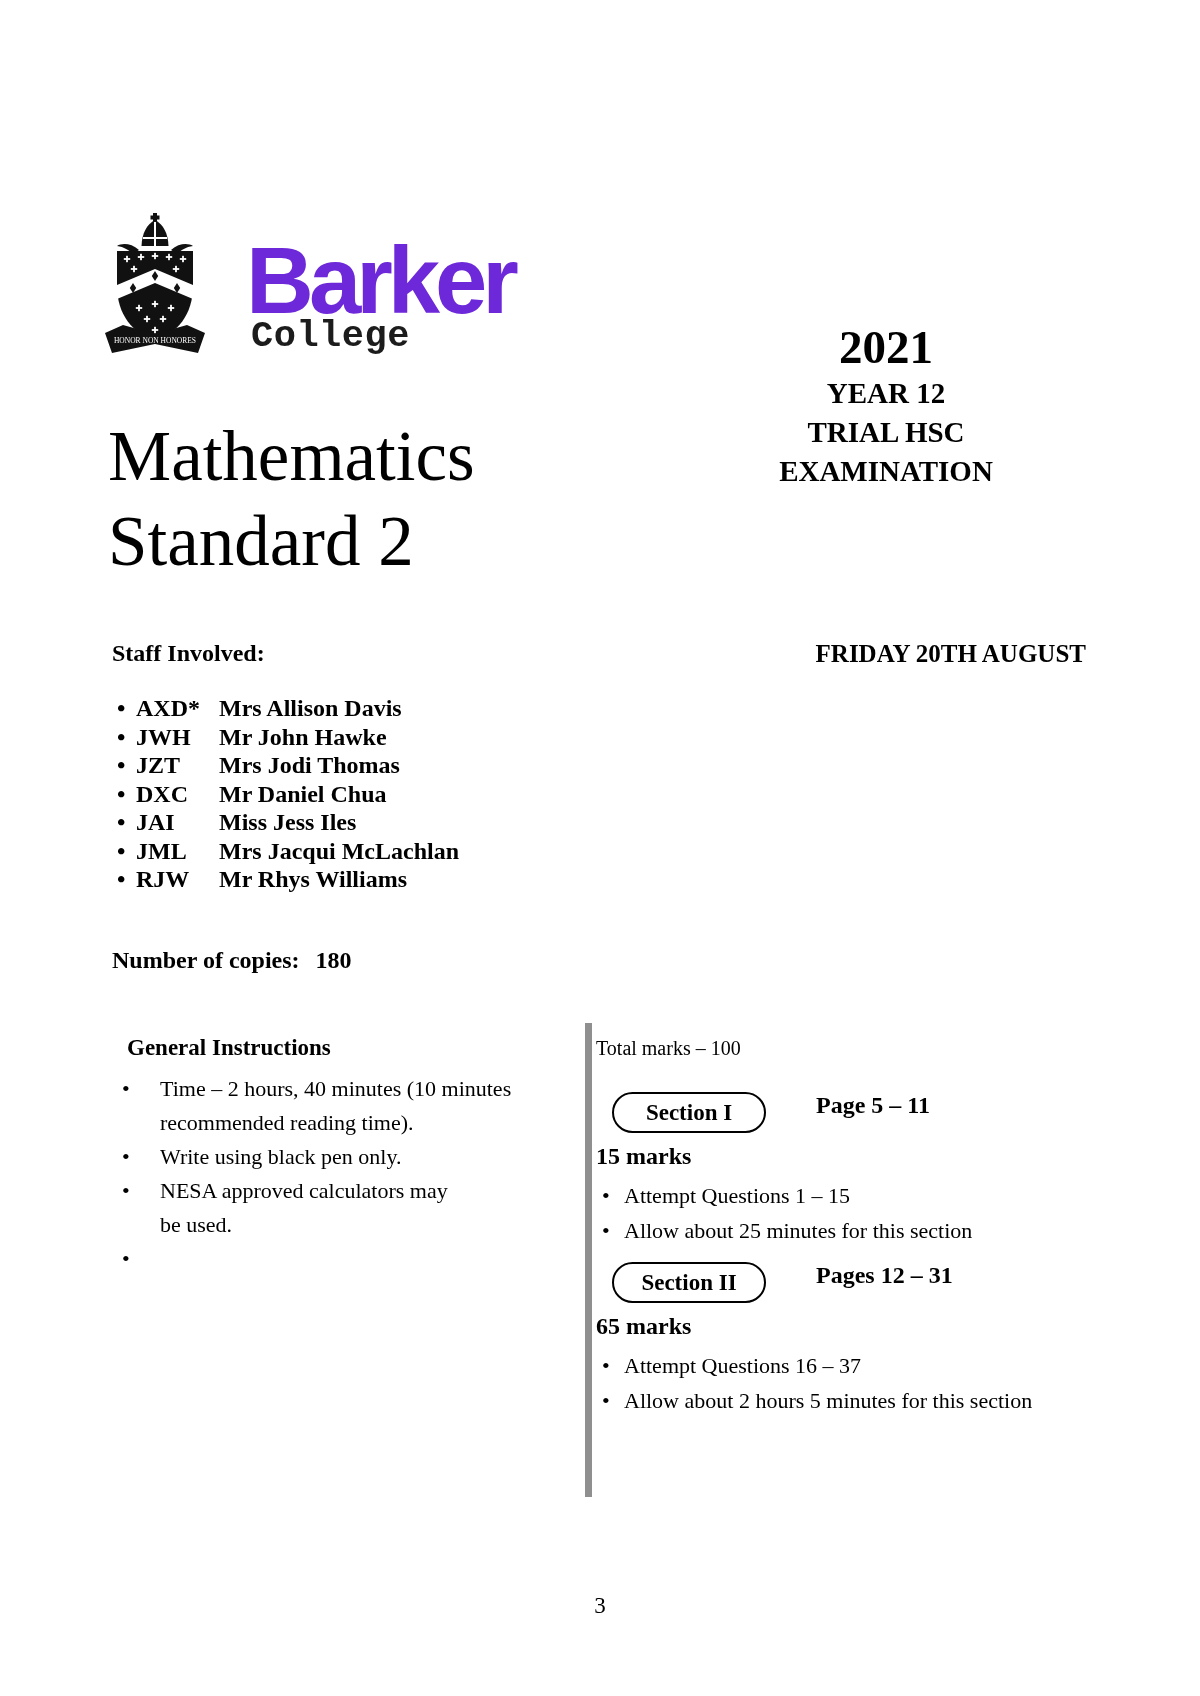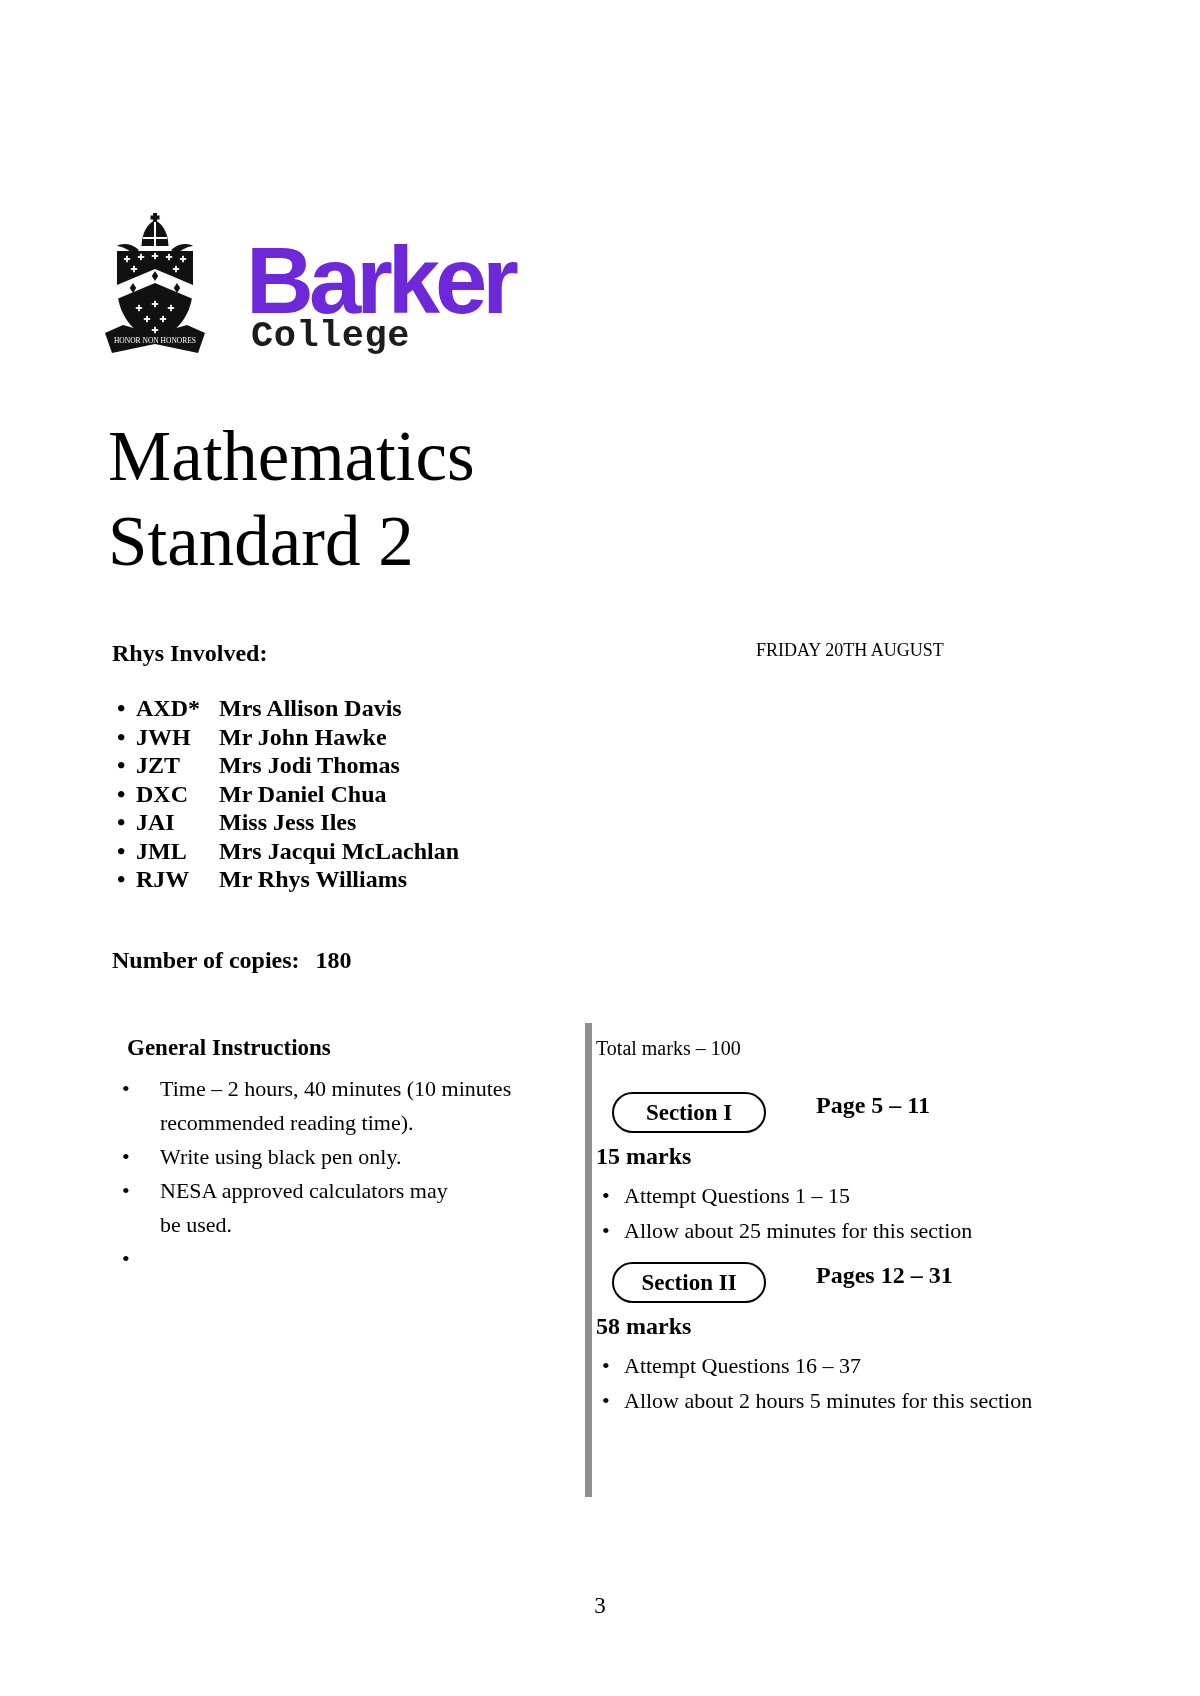--- a/index.html
+++ b/index.html
@@ -22,22 +22,22 @@
   }
 
   
   .title { position:absolute; left:108px; top:414px; font-size:71px; line-height:85px; font-weight:400; }
 
   
   .exam-meta { position:absolute; left:686px; top:320px; width:400px; text-align:center; font-weight:bold; }
   .exam-year { font-size:47px; line-height:54px; }
   .exam-line { font-size:29px; line-height:39px; }
   .exam-date {
-    position:absolute; left:756px; top:640px; width:330px; text-align:left;
-    font-size:18px; font-weight:normal;
+    position:absolute; left:756px; top:640px; width:330px; text-align:right;
+    font-size:25px; font-weight:bold;
   }
 
   
   .staff-heading { position:absolute; left:112px; top:640px; font-size:24px; font-weight:bold; }
   .staff-list { position:absolute; left:112px; top:694px; font-size:24px; font-weight:bold; line-height:28.5px; }
   .staff-row { display:flex; }
   .s-bullet { width:24px; padding-left:5px; box-sizing:border-box; flex:none; }
   .s-code { width:83px; flex:none; }
 
   
@@ -124,24 +124,30 @@
   </svg>
 
   <div class="brand">Barker</div>
   <div class="brand-sub">College</div>
 
   <div class="title">
     <div>Mathematics</div>
     <div>Standard 2</div>
   </div>
 
+  <div class="exam-meta">
+    <div class="exam-year">2021</div>
+    <div class="exam-line">YEAR 12</div>
+    <div class="exam-line">TRIAL HSC</div>
+    <div class="exam-line">EXAMINATION</div>
+  </div>
 
   <div class="exam-date">FRIDAY 20TH AUGUST</div>
 
-  <div class="staff-heading">Rhys Involved:</div>
+  <div class="staff-heading">Staff Involved:</div>
   <div class="staff-list">
     <div class="staff-row">
       <span class="s-bullet">•</span>
       <span class="s-code">AXD*</span>
       <span class="s-name">Mrs Allison Davis</span>
     </div>
     <div class="staff-row">
       <span class="s-bullet">•</span>
       <span class="s-code">JWH</span>
       <span class="s-name">Mr John Hawke</span>
@@ -216,21 +222,21 @@
       <div class="rc-item">
         <span class="rc-bullet">•</span>
         <span>Allow about 25 minutes for this section</span>
       </div>
     </div>
 
     <div class="section-head" style="margin-top:14px;">
       <span class="pill">Section II</span>
       <span class="pages">Pages 12 – 31</span>
     </div>
-    <div class="marks-count">58 marks</div>
+    <div class="marks-count">65 marks</div>
     <div class="rc-list">
       <div class="rc-item">
         <span class="rc-bullet">•</span>
         <span>Attempt Questions 16 – 37</span>
       </div>
       <div class="rc-item">
         <span class="rc-bullet">•</span>
         <span>Allow about 2 hours 5 minutes for this section</span>
       </div>
     </div>

